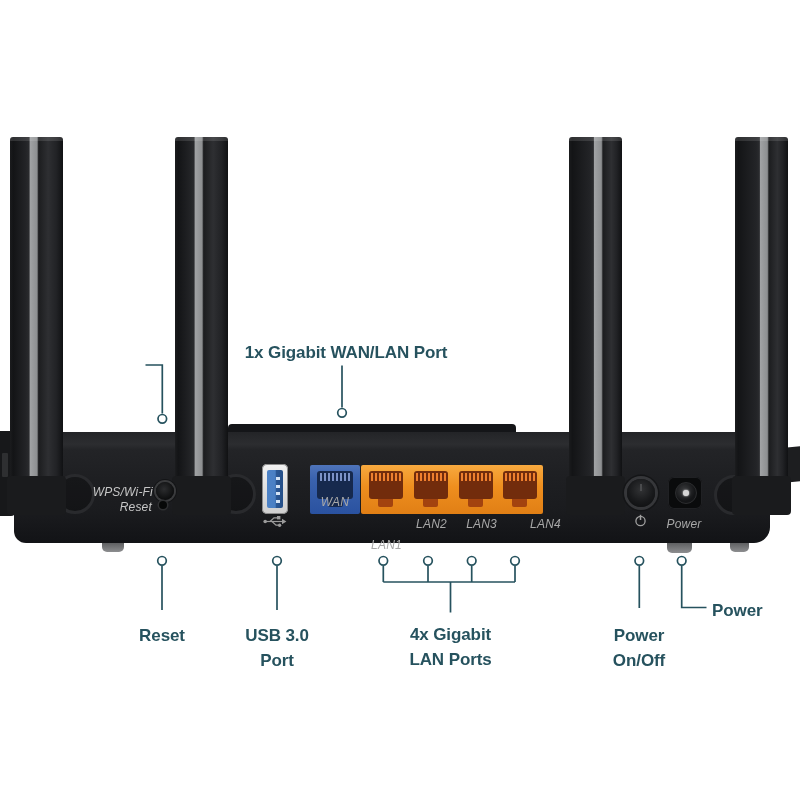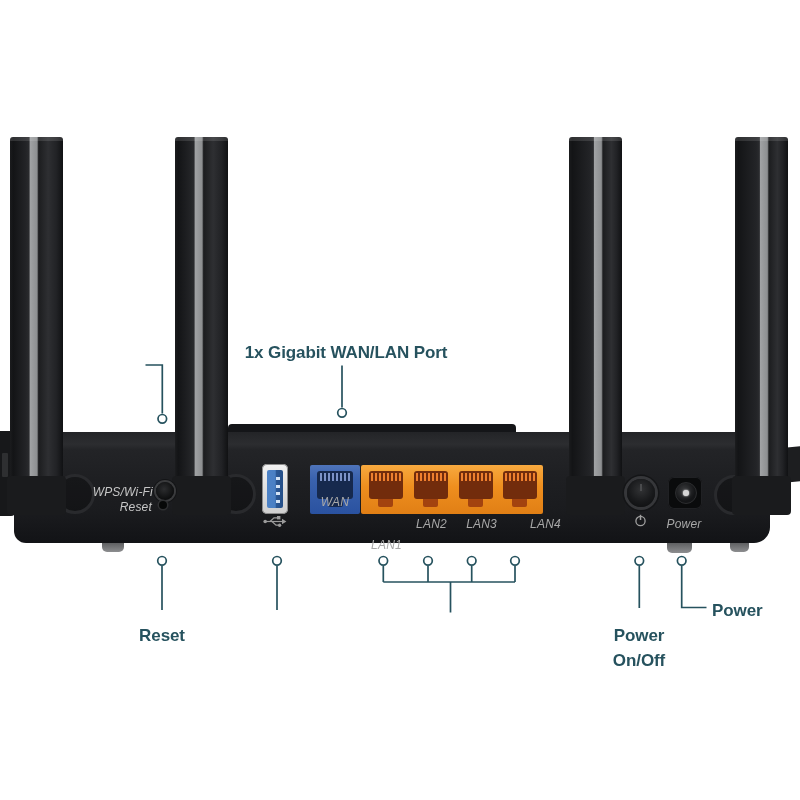--- a/index.html
+++ b/index.html
@@ -197,19 +197,27 @@
       <circle cx="428" cy="560.8" r="4.3"></circle>
       <circle cx="471.7" cy="560.8" r="4.3"></circle>
       <circle cx="515" cy="560.8" r="4.3"></circle>
       <circle cx="639.3" cy="560.8" r="4.3"></circle>
       <circle cx="681.7" cy="560.8" r="4.3"></circle>
     </g>
   </svg>
 
   <div class="co" style="left:196px;top:340px;width:300px;">1x Gigabit WAN/LAN Port</div>
   <div class="co" style="left:112px;top:623px;width:100px;">Reset</div>
+  <div class="co" style="left:227px;top:623px;width:100px;">
+    <div>USB 3.0</div>
+    <div>Port</div>
+  </div>
+  <div class="co" style="left:400px;top:622px;width:101px;">
+    <div>4x Gigabit</div>
+    <div>LAN Ports</div>
+  </div>
   <div class="co" style="left:588px;top:623px;width:102px;">
     <div>Power</div>
     <div>On/Off</div>
   </div>
   <div class="co left" style="left:712px;top:598px;width:70px;">Power</div>
 
 </div>
 
 </body></html>

